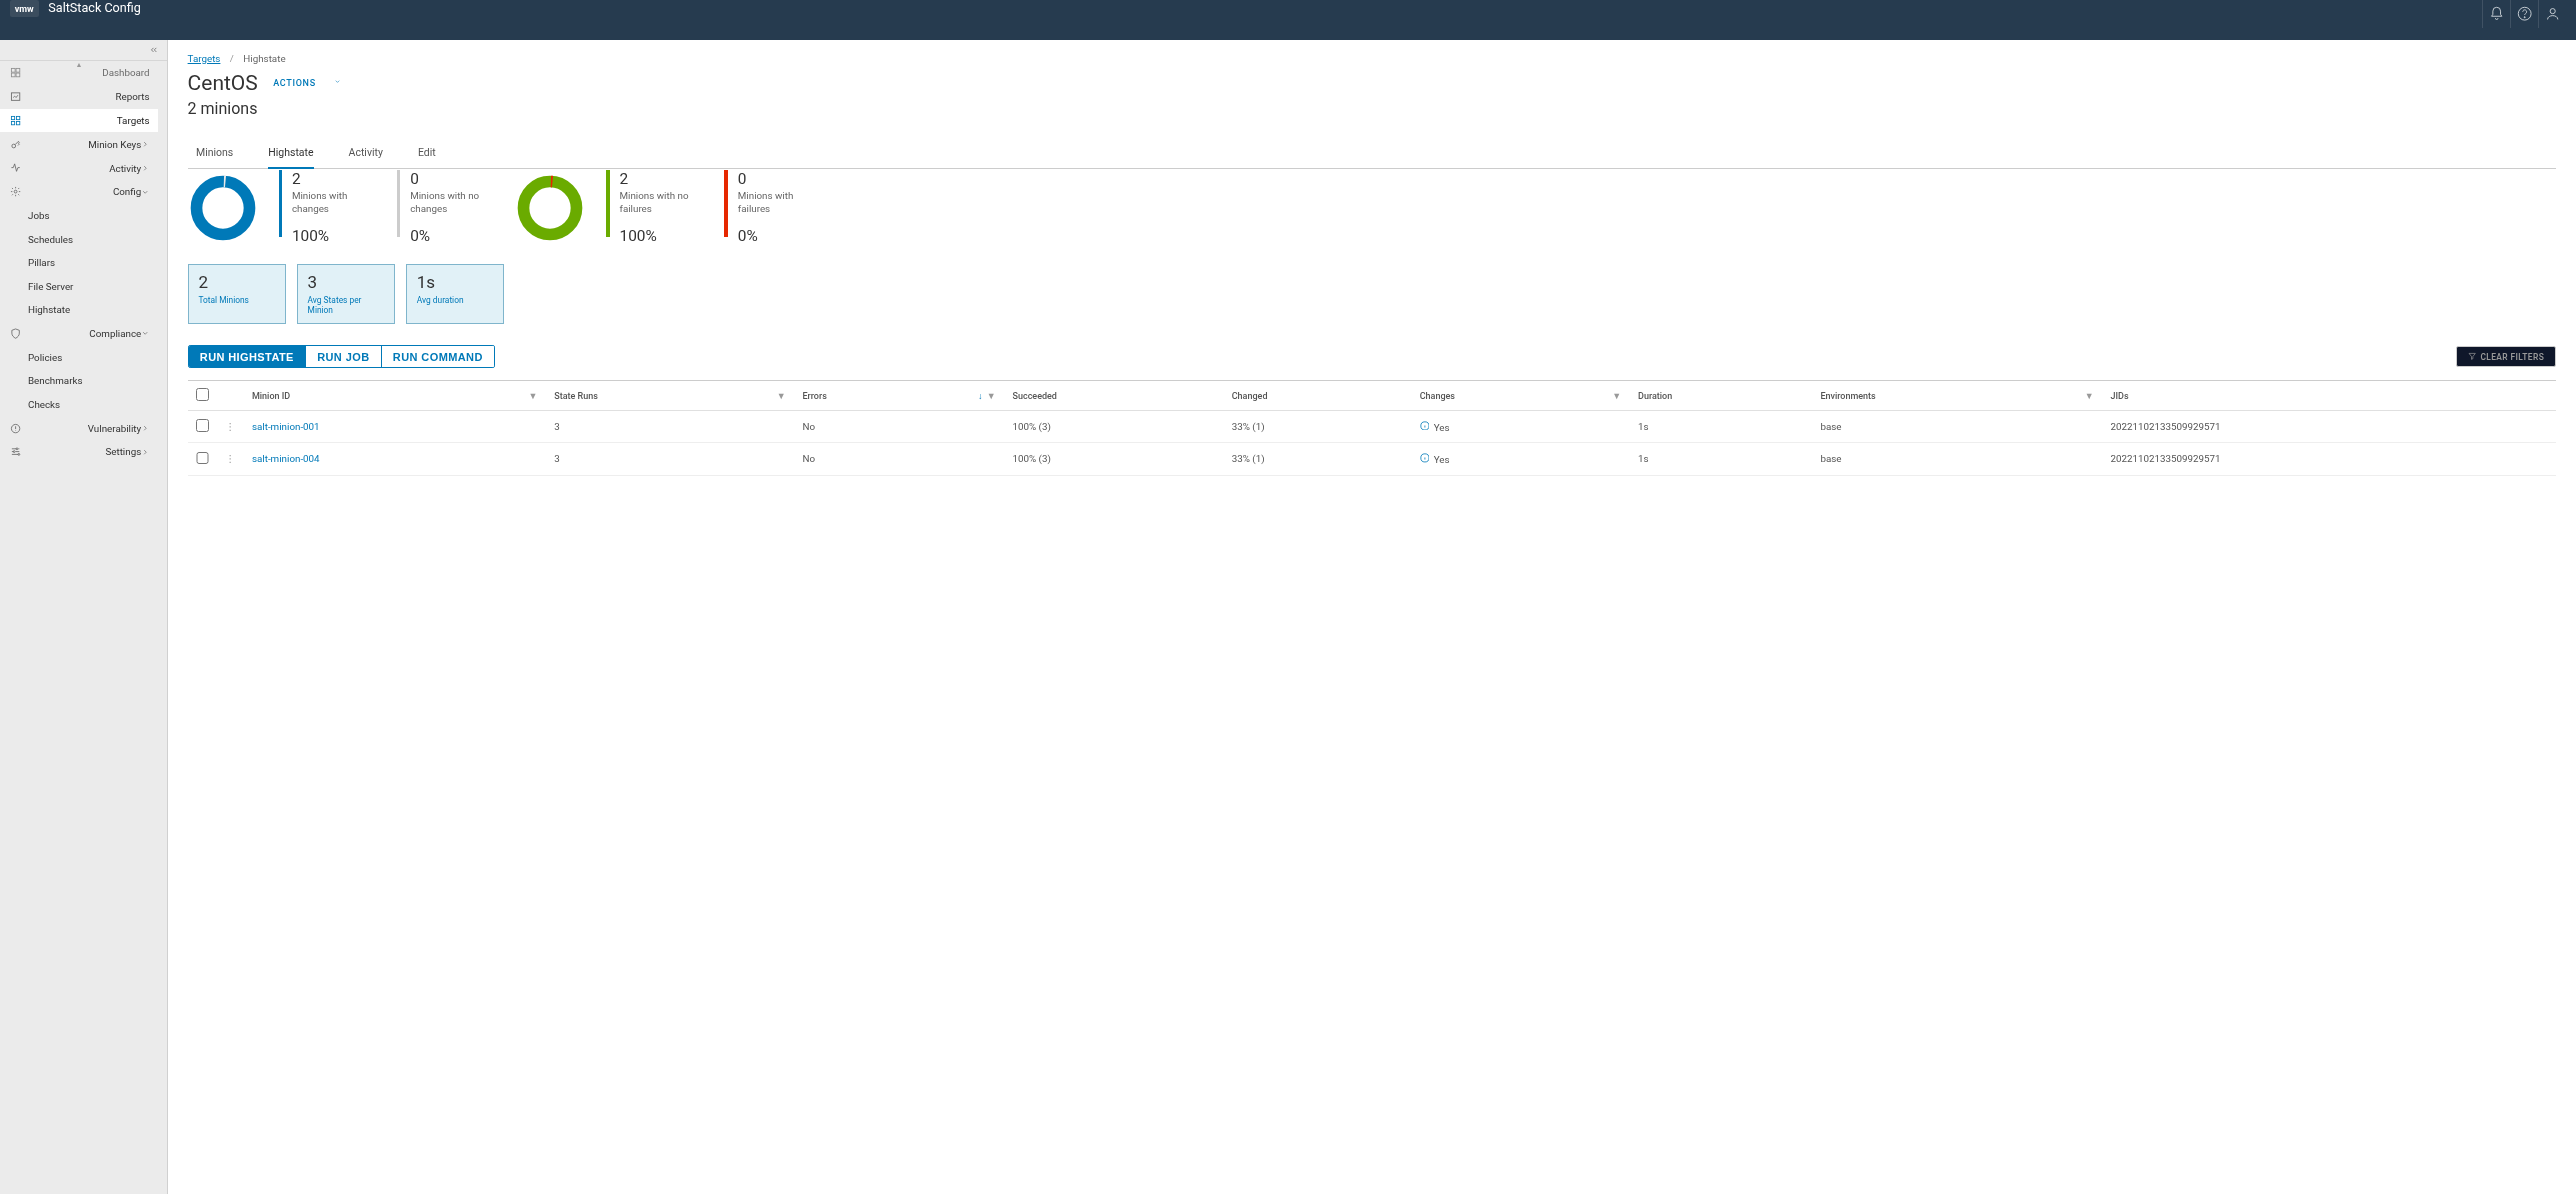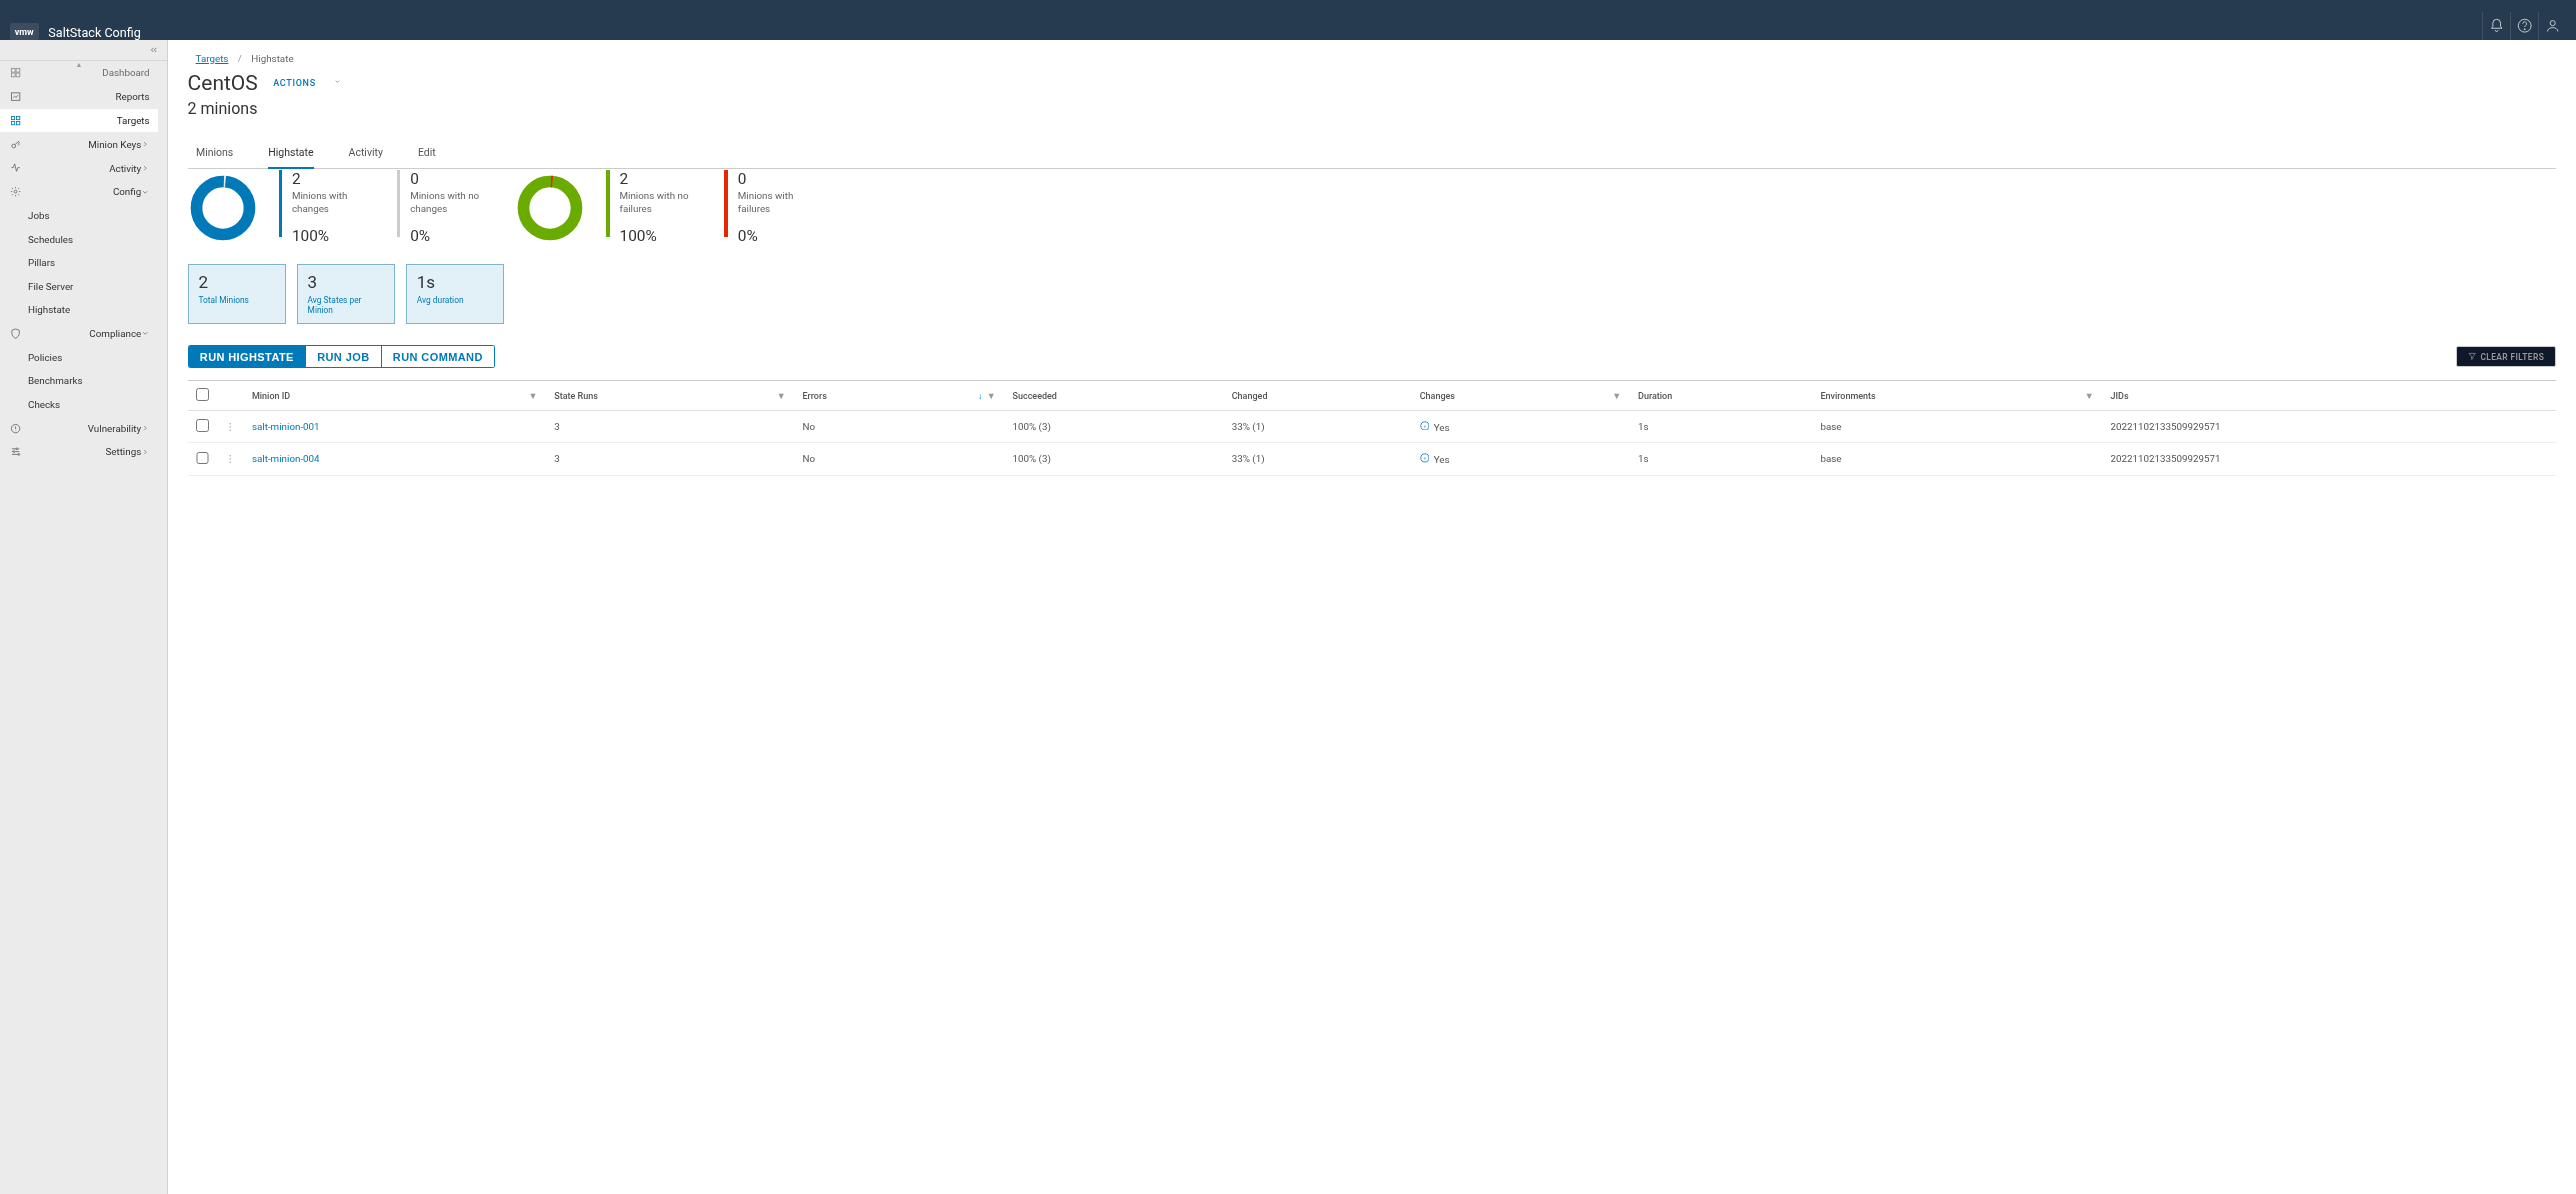--- a/index.html
+++ b/index.html
@@ -1,34 +1,34 @@
 <!DOCTYPE html>
 <html style="font-size:11.2px"><head>
 <meta charset="utf-8">
 <style>
 * { box-sizing: border-box; margin: 0; padding: 0; }
 body { font-family: -apple-system, BlinkMacSystemFont, "Segoe UI", Roboto, sans-serif; color: #333; font-size: 9.8px; background: #fff; }
-.topbar { background: #263b4f; height: 40px; display: flex; align-items: flex-end; padding: 0 9.8px; color: #fff; }
+.topbar { background: #263b4f; height: 40px; display: flex; align-items: flex-start; padding: 0 9.8px; color: #fff; }
 .topbar-logo { background: #3b4d5e; color: #fff; font-weight: bold; font-size: 9px; padding: 3.5px 4.9px; border-radius: 2.1px; margin-right: 9.8px; }
 .topbar-title { font-size: 12.6px; font-weight: 400; color: #fff; }
 .topbar-spacer { flex: 1; }
 .topbar-icon { width: 28px; height: 28px; display: flex; align-items: center; justify-content: center; cursor: pointer; border-left: 0.7px solid rgba(255,255,255,0.12); }
 .topbar-icon:first-of-type { border-left: none; }
 .layout { display: flex; height: calc(100vh - 40px); }
 .sidebar-wrap { width: 168px; background: #ebebeb; border-right: 0.7px solid #d0d0d0; position: relative; display: flex; flex-direction: column; }
 .collapse-bar { height: 21px; display: flex; align-items: center; justify-content: flex-end; padding-right: 8.4px; border-bottom: 0.7px solid #d6d6d6; }
 .sidebar { width: 158px; background: #ebebeb; overflow-y: auto; flex: 1; }
 .nav-item { display: flex; align-items: center; padding: 6.3px 8.4px 6.3px 9px; cursor: pointer; color: #333; font-size: 9.8px; }
 .nav-item.active { background: #fff; color: #222; }
 .nav-item .nav-icon { width: 14px; margin-right: 5.6px; display:flex; align-items:center; justify-content:center; }
 .nav-item .nav-label { flex: 1; text-align: right; }
 .nav-item .chev { color: #666; }
 .nav-sub { padding: 6.3px 8.4px 6.3px 28px; cursor: pointer; font-size: 9.8px; color: #333; }
 .main { flex: 1; padding: 12.6px 19.6px; overflow: auto; }
-.breadcrumb { font-size: 9.8px; color: #666; margin-bottom: 7px; margin-left: 8px; }
+.breadcrumb { font-size: 9.8px; color: #666; margin-bottom: 7px; }
 .breadcrumb a { color: #0079b8; text-decoration: underline; }
 .breadcrumb .sep { margin: 0 7px; color: #999; }
 .breadcrumb .cur { color: #666; }
 .page-head { display:flex; align-items:center; gap: 15.4px; margin-bottom: 4.2px; }
 .page-title { font-size: 21px; font-weight: 400; color: #333; }
 .actions-btn { color: #0079b8; font-size: 9px; letter-spacing: 0.7px; font-weight: 500; cursor: pointer; display:flex; gap:18px; }
 .subhead { font-size: 16px; font-weight: 400; color: #333; margin-bottom: 21px; }
 .tabs { display:flex; border-bottom: 0.7px solid #ccc; gap: 35px; padding-left: 8.4px; margin-bottom: 1px; }
 .tab { padding: 7px 0 8.4px 0; cursor: pointer; color: #555; font-size: 10.5px; }
 .tab.active { color: #333; border-bottom: 2.1px solid #0079b8; margin-bottom: -0.7px; }

